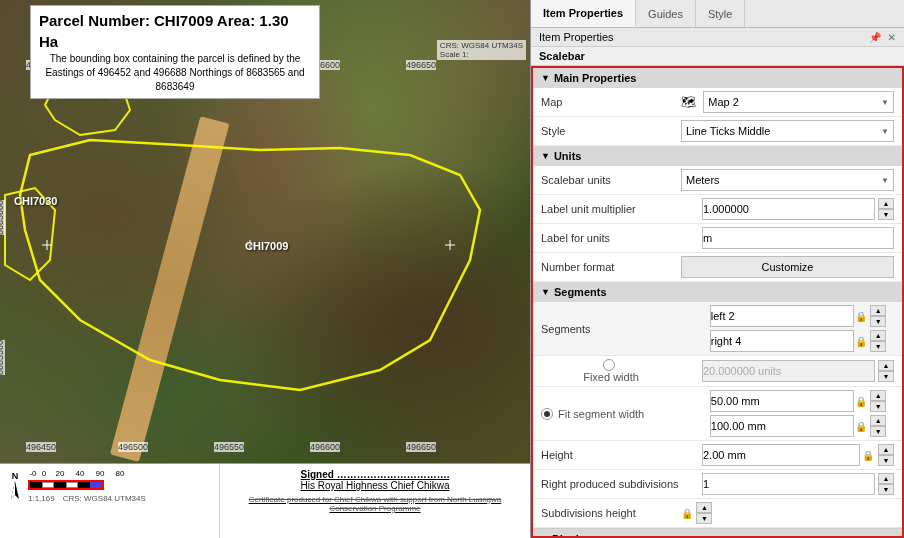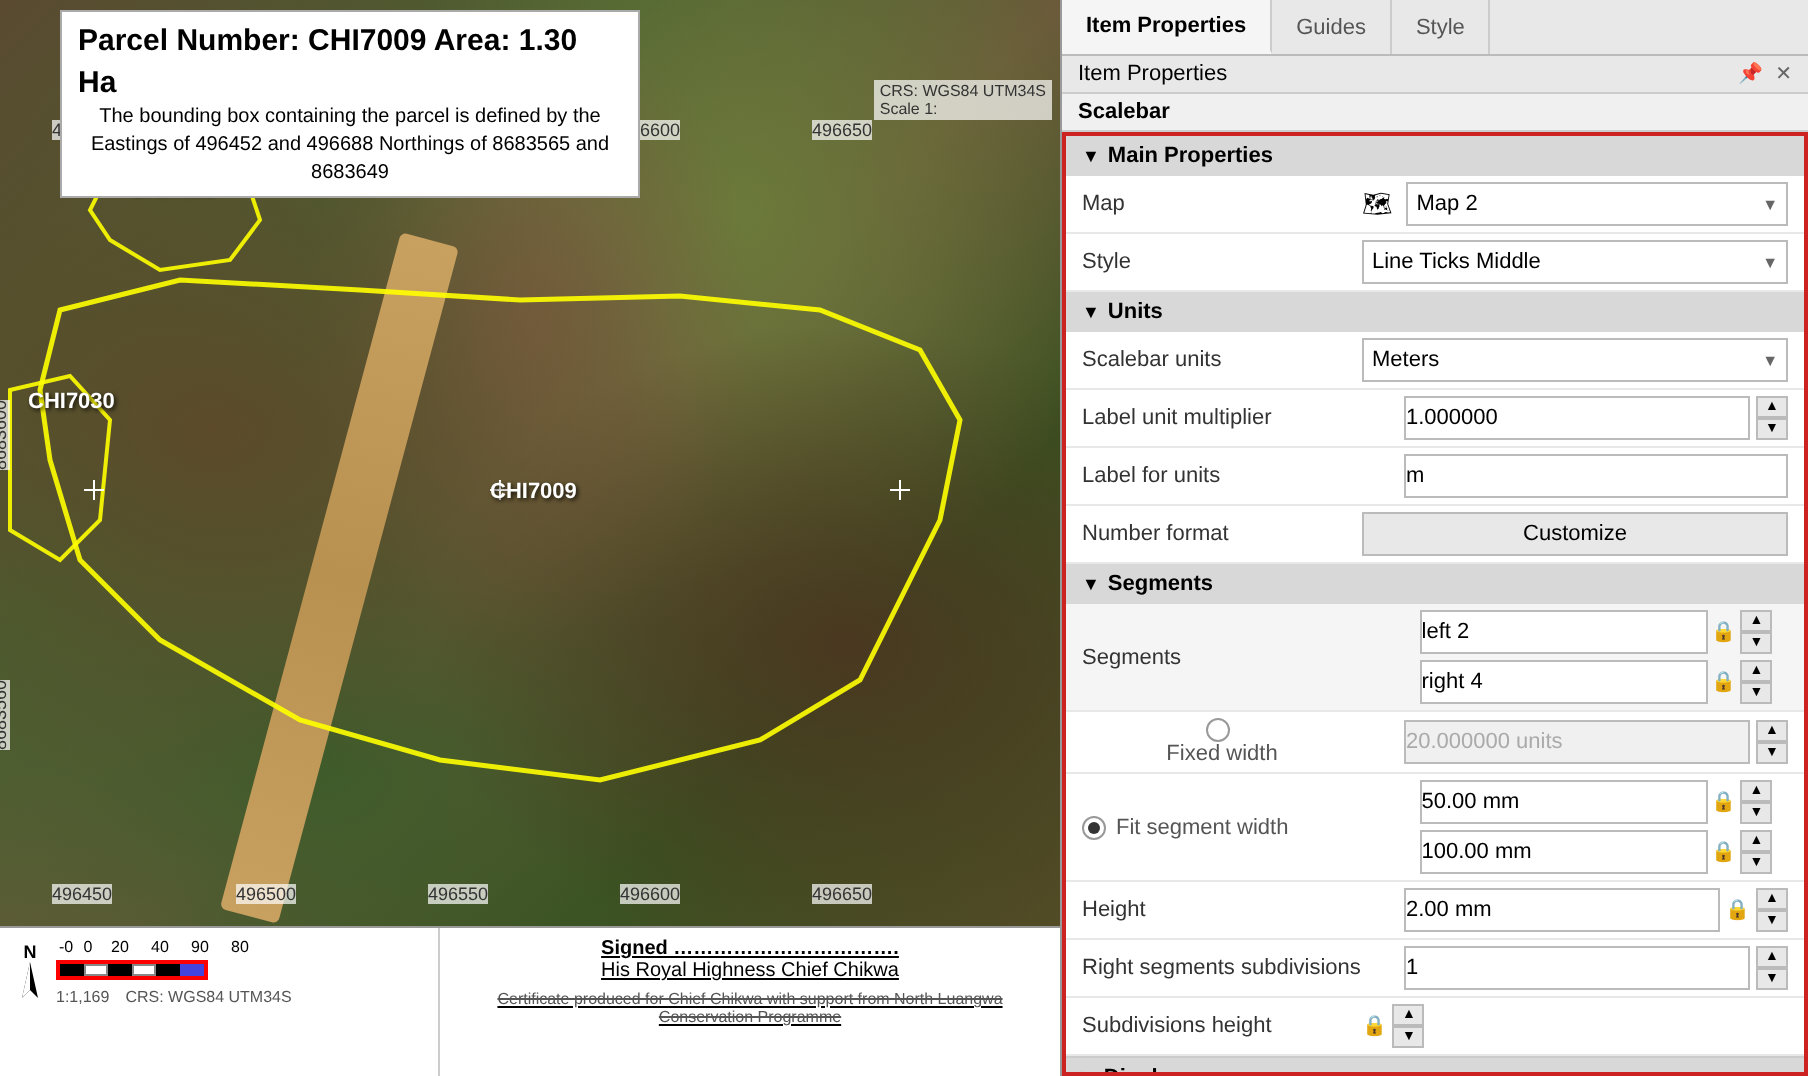--- a/index.html
+++ b/index.html
@@ -582,21 +582,21 @@
         <input type="text" class="text-input" style="flex: 1 1 0%;" value="2.00 mm">
         <span style="font-size:10px;color:#888;">🔒</span>
         <div class="spin-btn">
           <button>▲</button>
           <button>▼</button>
         </div>
       </div>
     </div>
 
     <div class="prop-row">
-      <span class="prop-label">Right segments subdivisions</span>
+      <span class="prop-label">Right produced subdivisions</span>
       <div class="prop-control">
         <input type="text" class="text-input" style="flex: 1 1 0%;" value="1">
         <div class="spin-btn">
           <button>▲</button>
           <button>▼</button>
         </div>
       </div>
     </div>
 
     <div class="prop-row">

